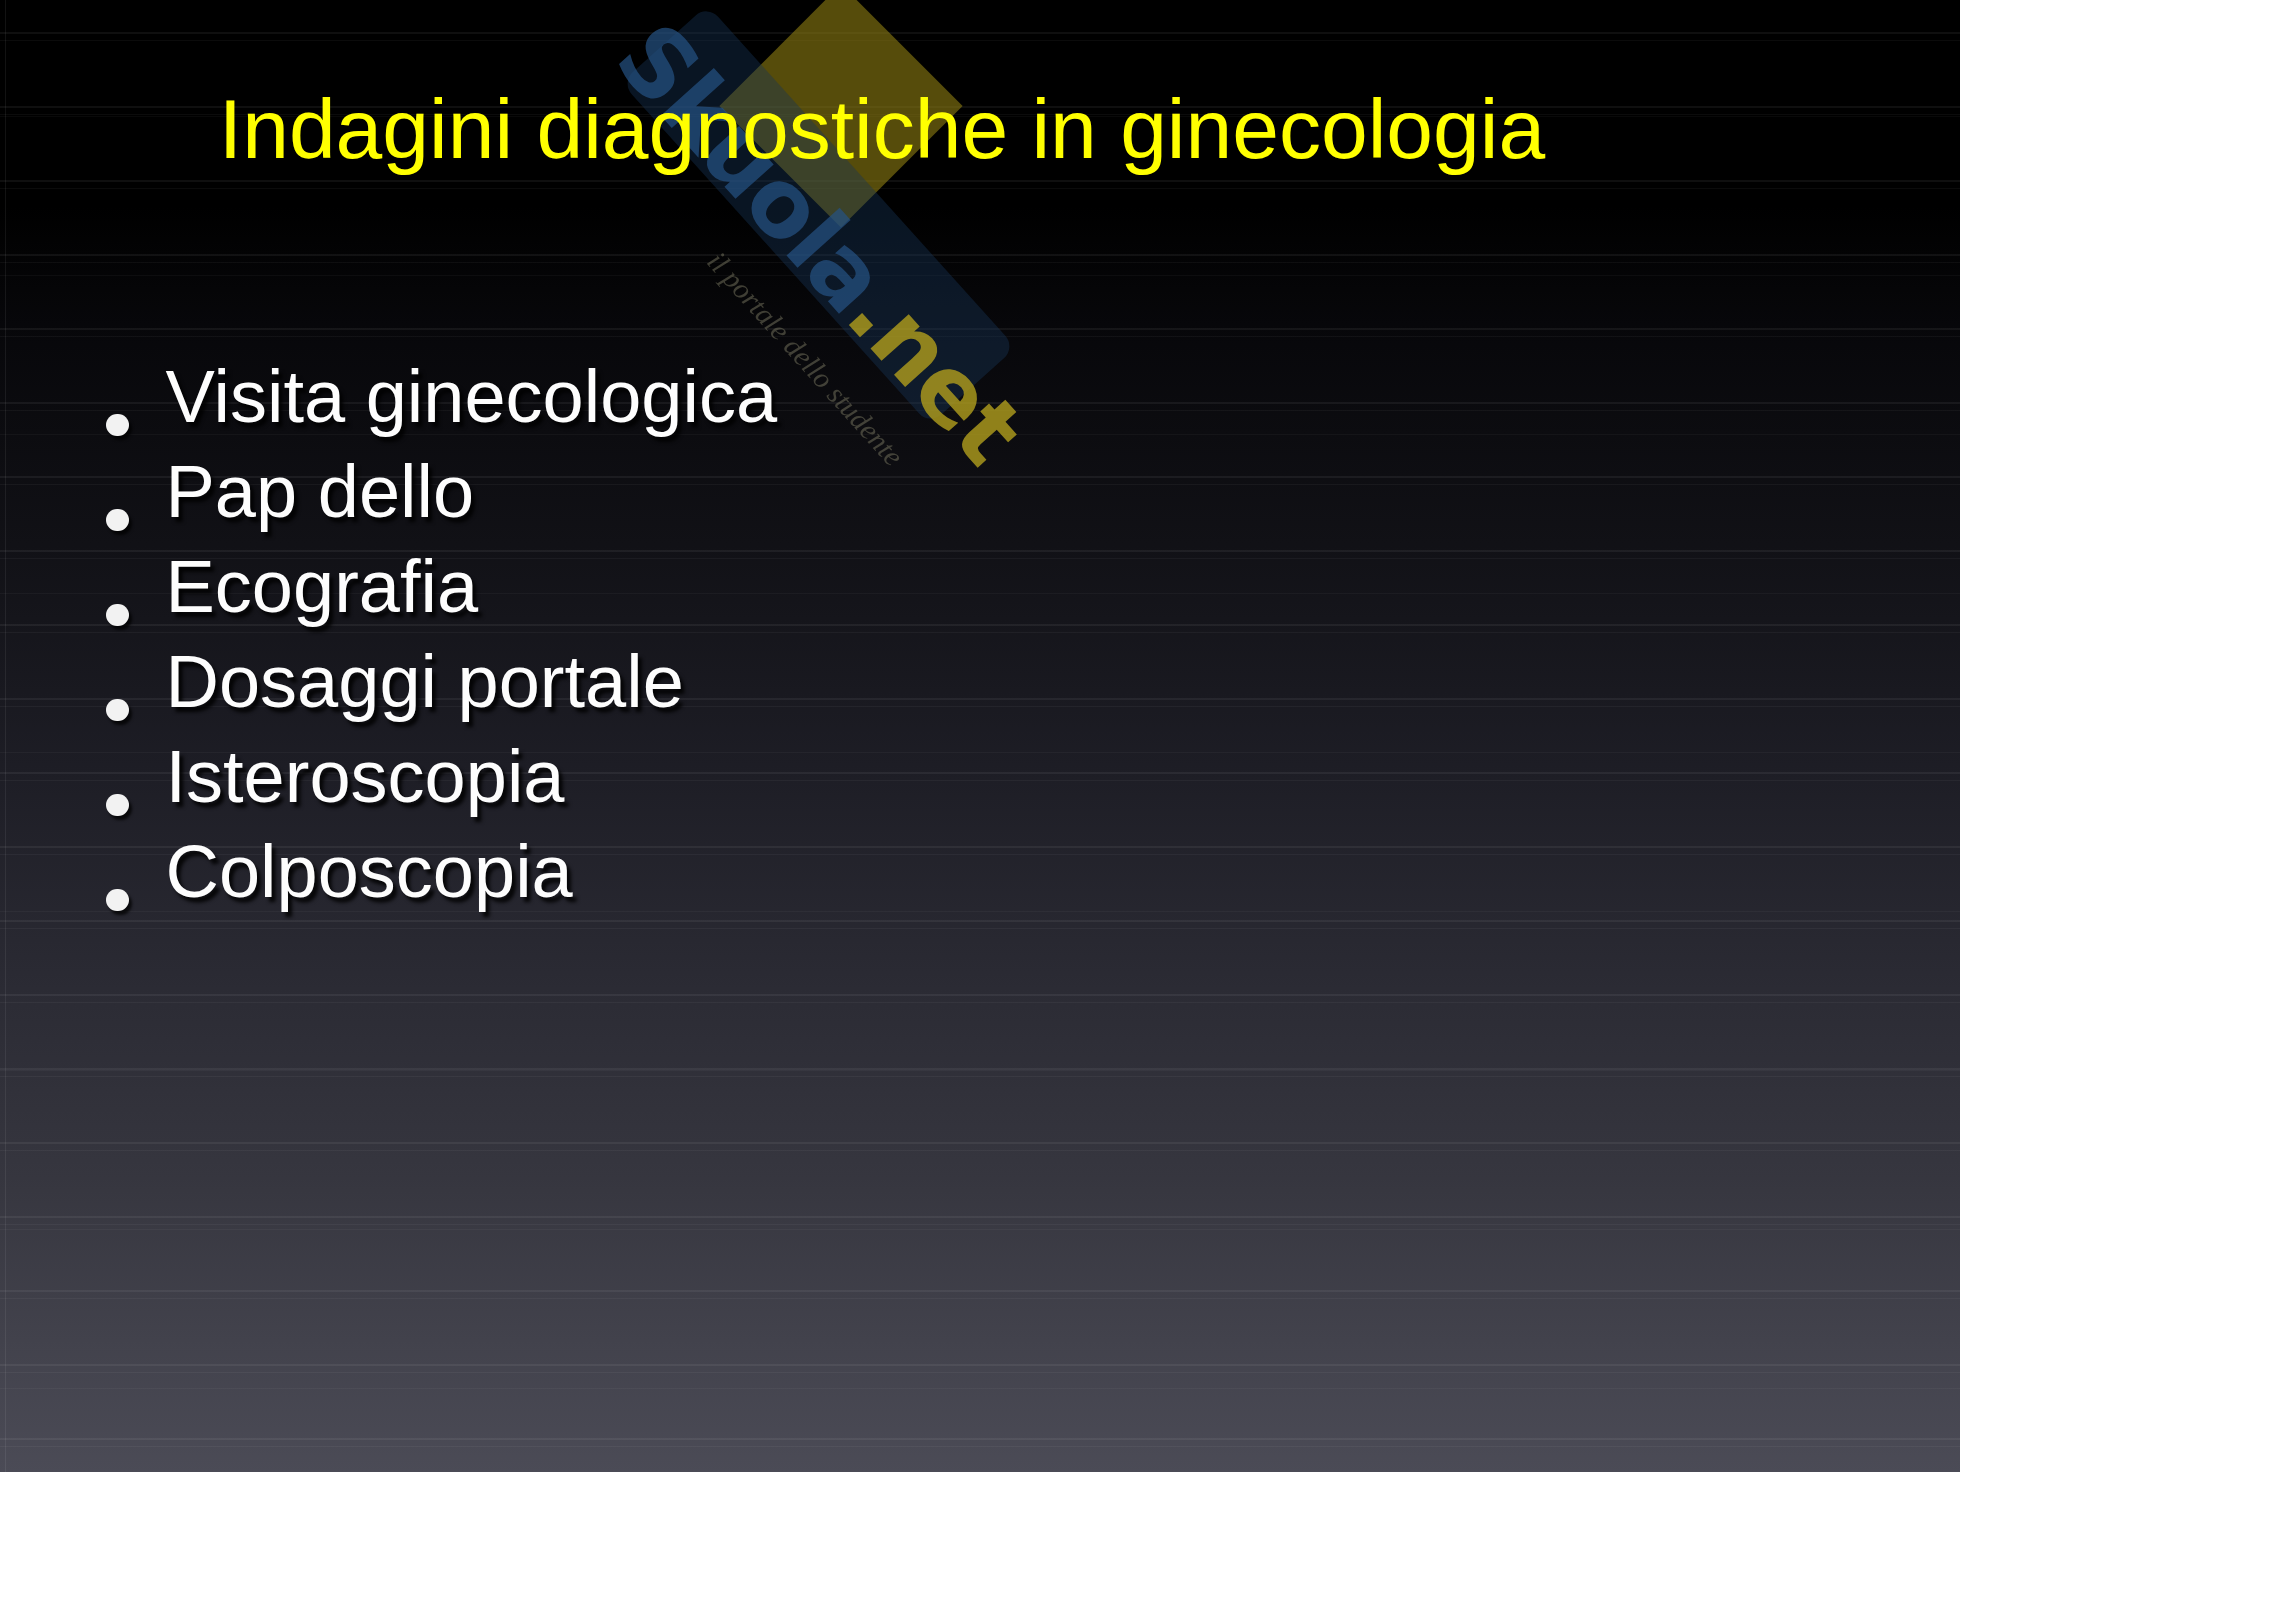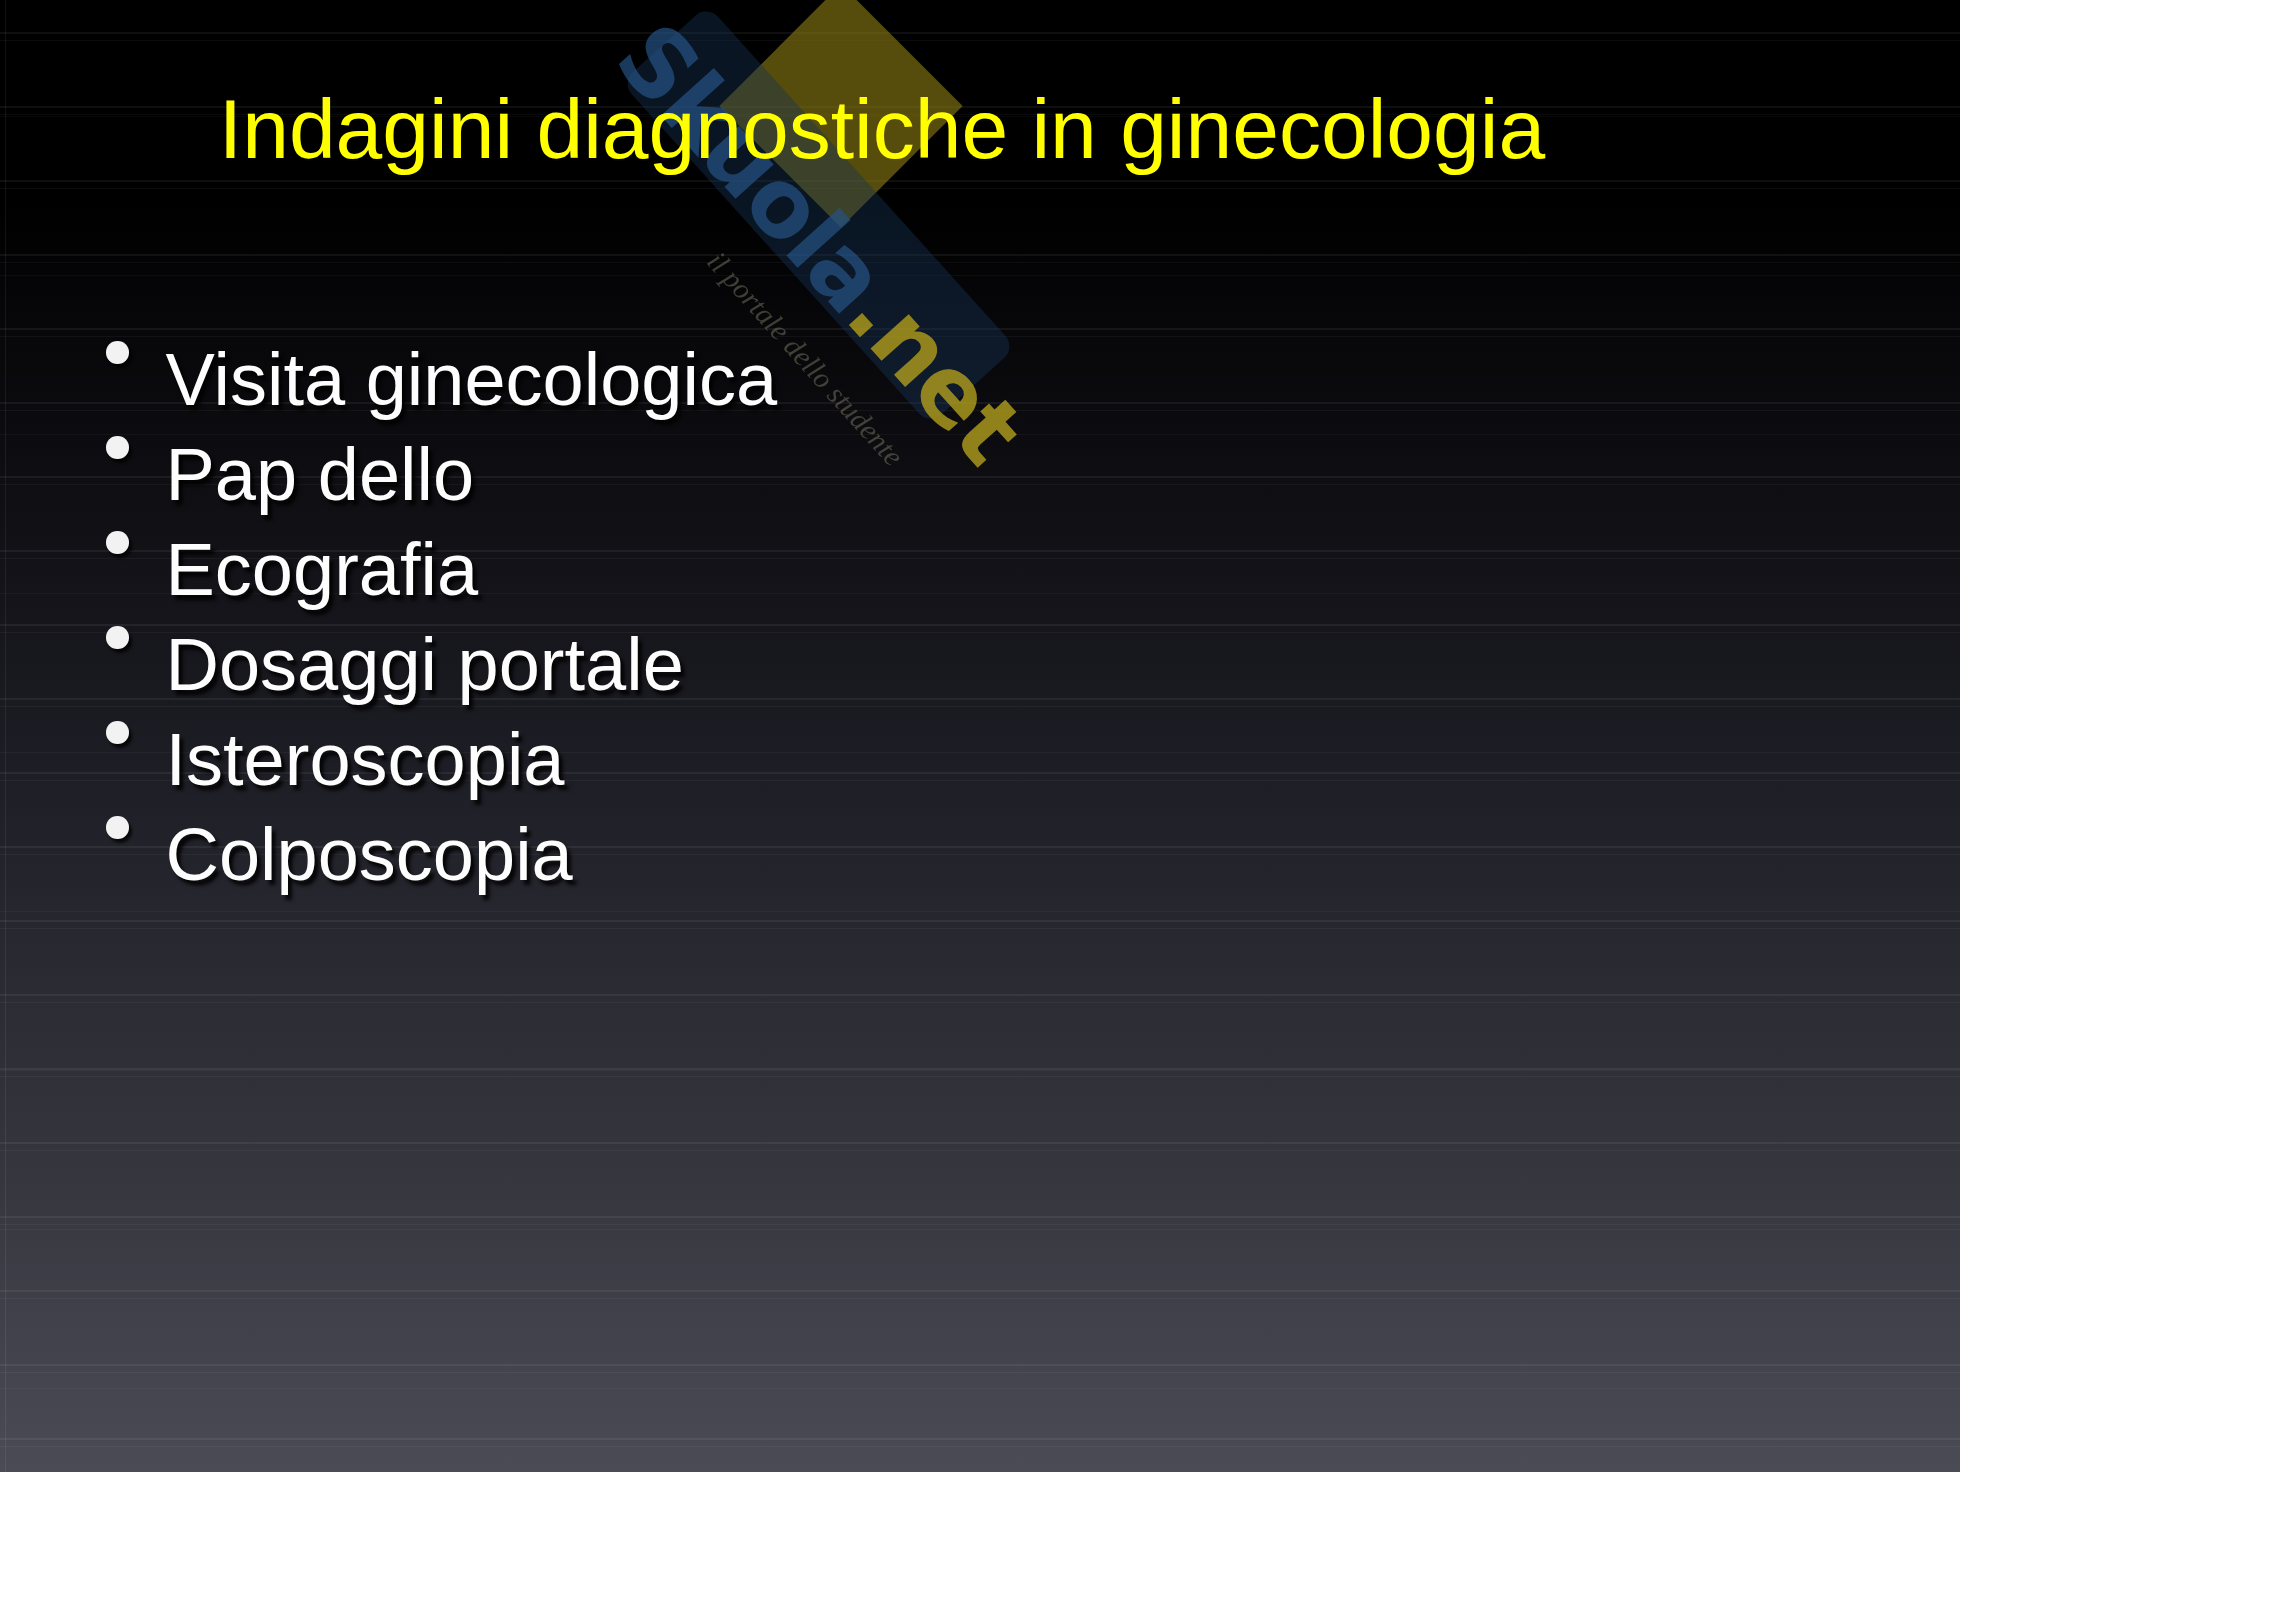--- a/index.html
+++ b/index.html
@@ -155,21 +155,21 @@
   #bullets {
     position: absolute;
     left: 106px;
     top: 341px;
     width: 1764px;
   }
   .bullet-row {
     position: relative;
     height: 95px;
     display: flex;
-    align-items: flex-start;
+    align-items: flex-end;
   }
   .bullet-dot {
     width: 22.5px;
     height: 22.5px;
     border-radius: 50%;
     background: #f2f2f2;
     flex: 0 0 auto;
     margin-right: 37px;
     box-shadow: 2.9px 3.9px 2.9px rgba(0,0,0,0.75);
   }

